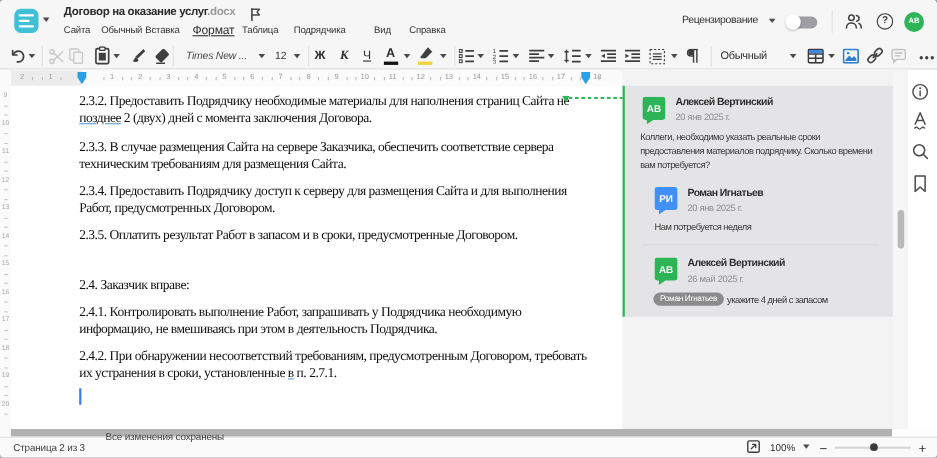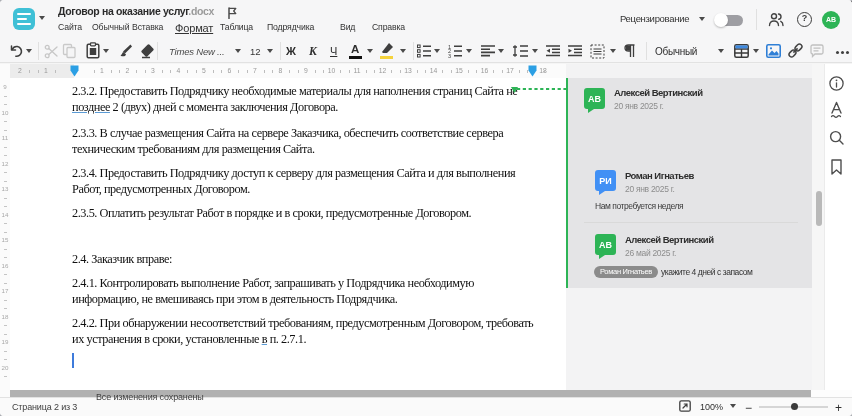--- a/index.html
+++ b/index.html
@@ -304,21 +304,21 @@
     <div class="abs" style="left:4px;top:350.5px;width:3px;height:1px;background:#c4c4c4;"></div>
     <div class="abs" style="left:0;top:363.5px;width:10px;text-align:center;font-size:6.2px;color:#a8a8a8;">20</div>
     <div class="abs" style="left:4px;top:359.0px;width:3px;height:1px;background:#c4c4c4;"></div>
     <div class="abs" style="left:4px;top:376.0px;width:3px;height:1px;background:#c4c4c4;"></div>
 
   <div class="abs" style="left:10px;top:78px;width:556px;height:312px;background:#fff;"></div>
   <div class="abs" style="left:72px;top:83px;width:480px;font-family:'Liberation Serif',serif;font-size:12.3px;letter-spacing:-0.45px;line-height:16px;color:#111;">
     <p style="margin:0 0 10px 0;">2.3.2. Предоставить Подрядчику необходимые материалы для наполнения страниц Сайта не<br><span style="text-decoration:underline;text-decoration-color:#5b9bd5;">позднее</span> 2 (двух) дней с момента заключения Договора.</p>
     <p style="margin:0 0 8px 0;">2.3.3. В случае размещения Сайта на сервере Заказчика, обеспечить соответствие сервера<br>техническим требованиям для размещения Сайта.</p>
     <p style="margin:0 0 8px 0;">2.3.4. Предоставить Подрядчику доступ к серверу для размещения Сайта и для выполнения<br>Работ, предусмотренных Договором.</p>
-    <p style="margin:0 0 6px 0;">2.3.5. Оплатить результат Работ в порядке и в сроки, предусмотренные Договором.</p>
+    <p style="margin:0 0 6px 0;">2.3.5. Оплатить результат Работ в запасом и в сроки, предусмотренные Договором.</p>
     <p style="margin:0 0 8px 0;">&nbsp;</p>
     <p style="margin:0 0 8px 0;">2.4. Заказчик вправе:</p>
     <p style="margin:0 0 8px 0;">2.4.1. Контролировать выполнение Работ, запрашивать у Подрядчика необходимую<br>информацию, не вмешиваясь при этом в деятельность Подрядчика.</p>
     <p style="margin:0 0 8px 0;">2.4.2. При обнаружении несоответствий требованиям, предусмотренным Договором, требовать<br>их устранения в сроки, установленные <span style="text-decoration:underline;text-decoration-color:#5b9bd5;">в</span> п. 2.7.1.</p>
   </div>
 
   <div class="abs" style="left:72px;top:353px;width:1.5px;height:15px;background:#3e7bdb;"></div>
 
   <svg class="abs" style="left:511px;top:87px;" width="7" height="6" viewBox="0 0 7 6">
       <path d="M0 0 L7 0 L3.5 6 Z" fill="#2db456"></path>
@@ -329,20 +329,21 @@
 
   <div class="abs" style="left:566px;top:64px;width:246px;height:326px;background:#f3f3f4;"></div>
   <div class="abs" style="left:566px;top:78px;width:246px;height:210px;background:#e4e4e6;border-left:2.5px solid #2db456;"></div>
 
   <svg class="abs" style="left:584px;top:88px;" width="21" height="25" viewBox="0 0 21 25">
     <path d="M3 0 H18 A3 3 0 0 1 21 3 V18 A3 3 0 0 1 18 21 H10 L4 25 V21 H3 A3 3 0 0 1 0 18 V3 A3 3 0 0 1 3 0 Z" fill="#2db456"></path>
     <text x="10.5" y="14" text-anchor="middle" font-size="9" font-weight="bold" fill="#fff" font-family="Liberation Sans">АВ</text>
   </svg>
   <div class="abs" style="left:614px;top:87px;font-size:9.5px;letter-spacing:-0.5px;font-weight:bold;color:#2e2e2e;">Алексей Вертинский</div>
   <div class="abs" style="left:614px;top:101px;font-size:8.5px;letter-spacing:-0.3px;color:#8d8d8d;">20 янв 2025 г.</div>
+  <div class="abs" style="left:582px;top:118px;font-size:8.5px;letter-spacing:-0.45px;line-height:13px;color:#3b3b3b;white-space:nowrap;">Коллеги, необходимо указать реальные сроки<br>предоставления материалов подрядчику. Сколько времени<br>вам потребуется?</div>
 
   <svg class="abs" style="left:595px;top:170px;" width="21" height="25" viewBox="0 0 21 25">
     <path d="M3 0 H18 A3 3 0 0 1 21 3 V18 A3 3 0 0 1 18 21 H10 L4 25 V21 H3 A3 3 0 0 1 0 18 V3 A3 3 0 0 1 3 0 Z" fill="#4190f5"></path>
     <text x="10.5" y="14" text-anchor="middle" font-size="9" font-weight="bold" fill="#fff" font-family="Liberation Sans">РИ</text>
   </svg>
   <div class="abs" style="left:625px;top:170px;font-size:9.5px;letter-spacing:-0.5px;font-weight:bold;color:#2e2e2e;">Роман Игнатьев</div>
   <div class="abs" style="left:625px;top:184px;font-size:8.5px;letter-spacing:-0.3px;color:#8d8d8d;">20 янв 2025 г.</div>
   <div class="abs" style="left:595px;top:201px;font-size:8.5px;letter-spacing:-0.45px;color:#3b3b3b;">Нам потребуется неделя</div>
   <div class="abs" style="left:584px;top:222px;width:214px;height:1px;background:#d9d9d9;"></div>
 

